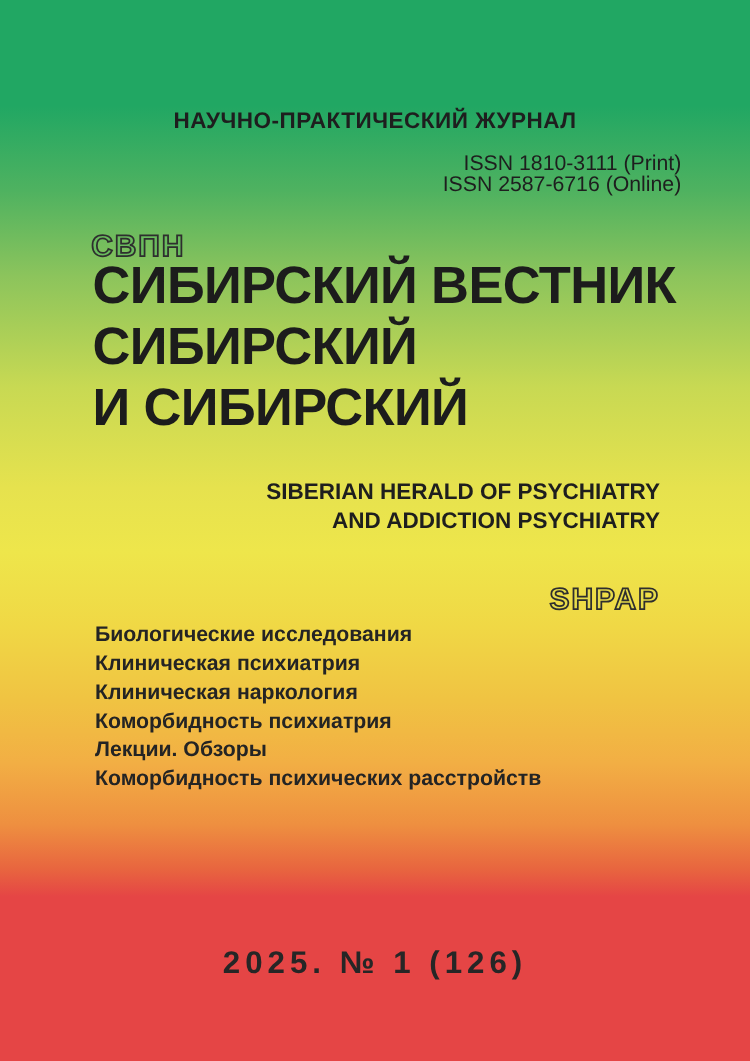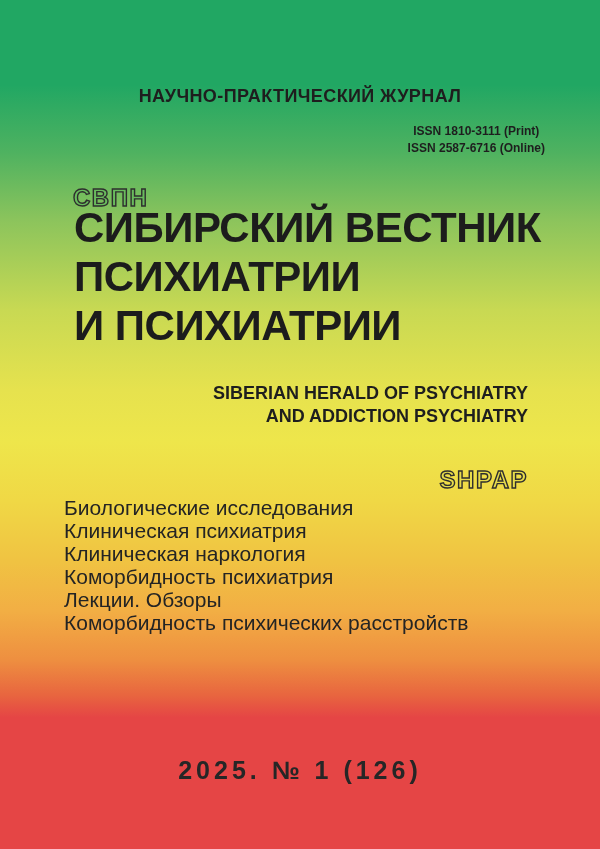--- a/index.html
+++ b/index.html
@@ -37,23 +37,23 @@
     text-align: center;
     font-size: 18px;
     font-weight: bold;
     letter-spacing: 0.4px;
     color: #1e1e1e;
   }
   .issn-block {
     position: absolute;
     top: 123px;
     right: 55px;
-    text-align: center;
-    font-size: 12px;
-    font-weight: bold;
+    text-align: right;
+    font-size: 17px;
+    font-weight: normal;
     line-height: 16.5px;
     color: #1e1e1e;
   }
   .abbr {
     font-weight: bold;
     letter-spacing: 1.5px;
     -webkit-text-stroke: 1.4px #2e2e2e;
   }
   .abbr-ru {
     position: absolute;
@@ -87,23 +87,23 @@
     text-align: right;
     font-size: 18px;
     font-weight: bold;
     line-height: 23px;
     color: #1e1e1e;
     white-space: nowrap;
   }
   .sections {
     position: absolute;
     top: 496px;
-    left: 64px;
-    font-size: 21px;
-    font-weight: normal;
+    left: 76px;
+    font-size: 17px;
+    font-weight: bold;
     line-height: 23px;
     color: #242424;
   }
   .issue {
     position: absolute;
     top: 756px;
     left: 0;
     width: 100%;
     text-align: center;
     font-size: 25px;
@@ -121,22 +121,22 @@
 
   <div class="issn-block">
     <div>ISSN 1810-3111 (Print)</div>
     <div>ISSN 2587-6716 (Online)</div>
   </div>
 
   <div class="abbr abbr-ru">СВПН</div>
 
   <div class="title-ru">
     <div>СИБИРСКИЙ ВЕСТНИК</div>
-    <div>ПСИХИАТРИИ</div>
-    <div>И ПСИХИАТРИИ</div>
+    <div>СИБИРСКИЙ</div>
+    <div>И СИБИРСКИЙ</div>
   </div>
 
   <div class="title-en">
     <div>SIBERIAN HERALD OF PSYCHIATRY</div>
     <div>AND ADDICTION PSYCHIATRY</div>
   </div>
 
   <div class="abbr abbr-en">SHPAP</div>
 
   <div class="sections">

